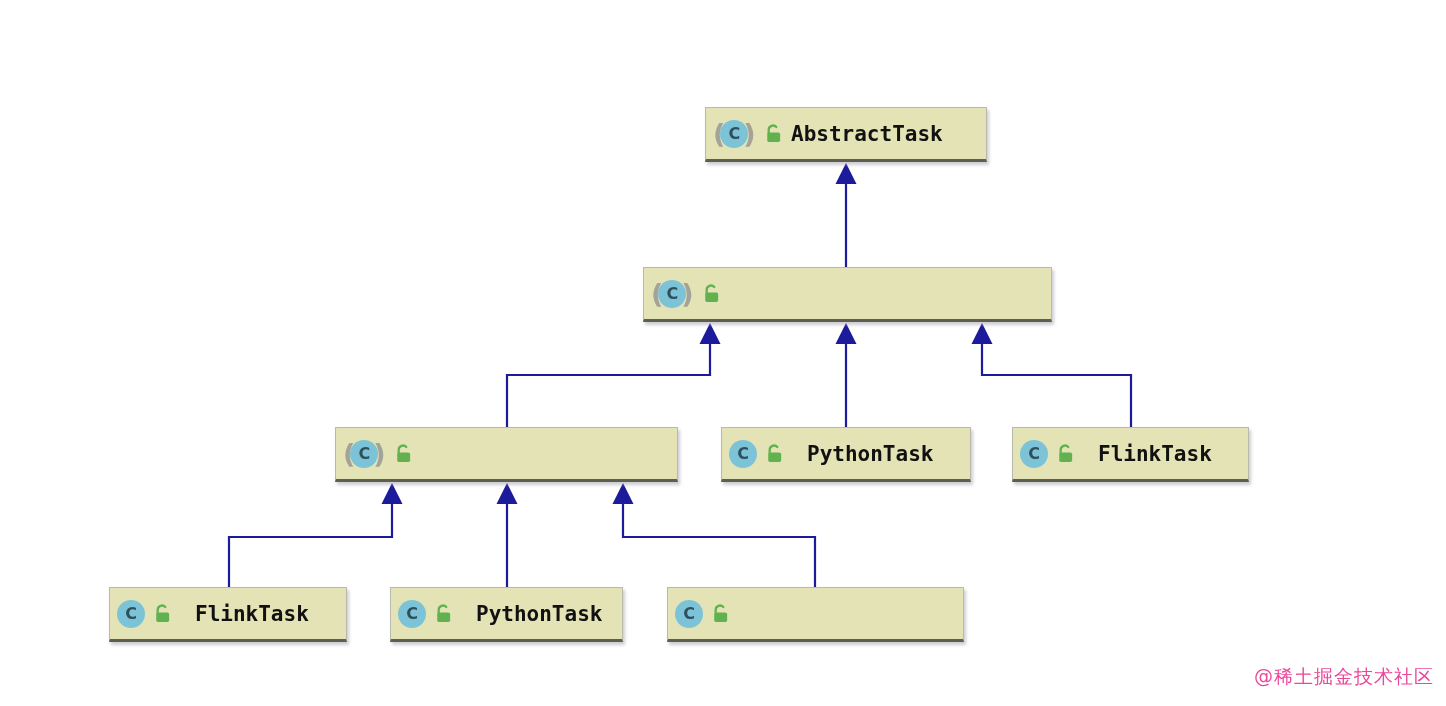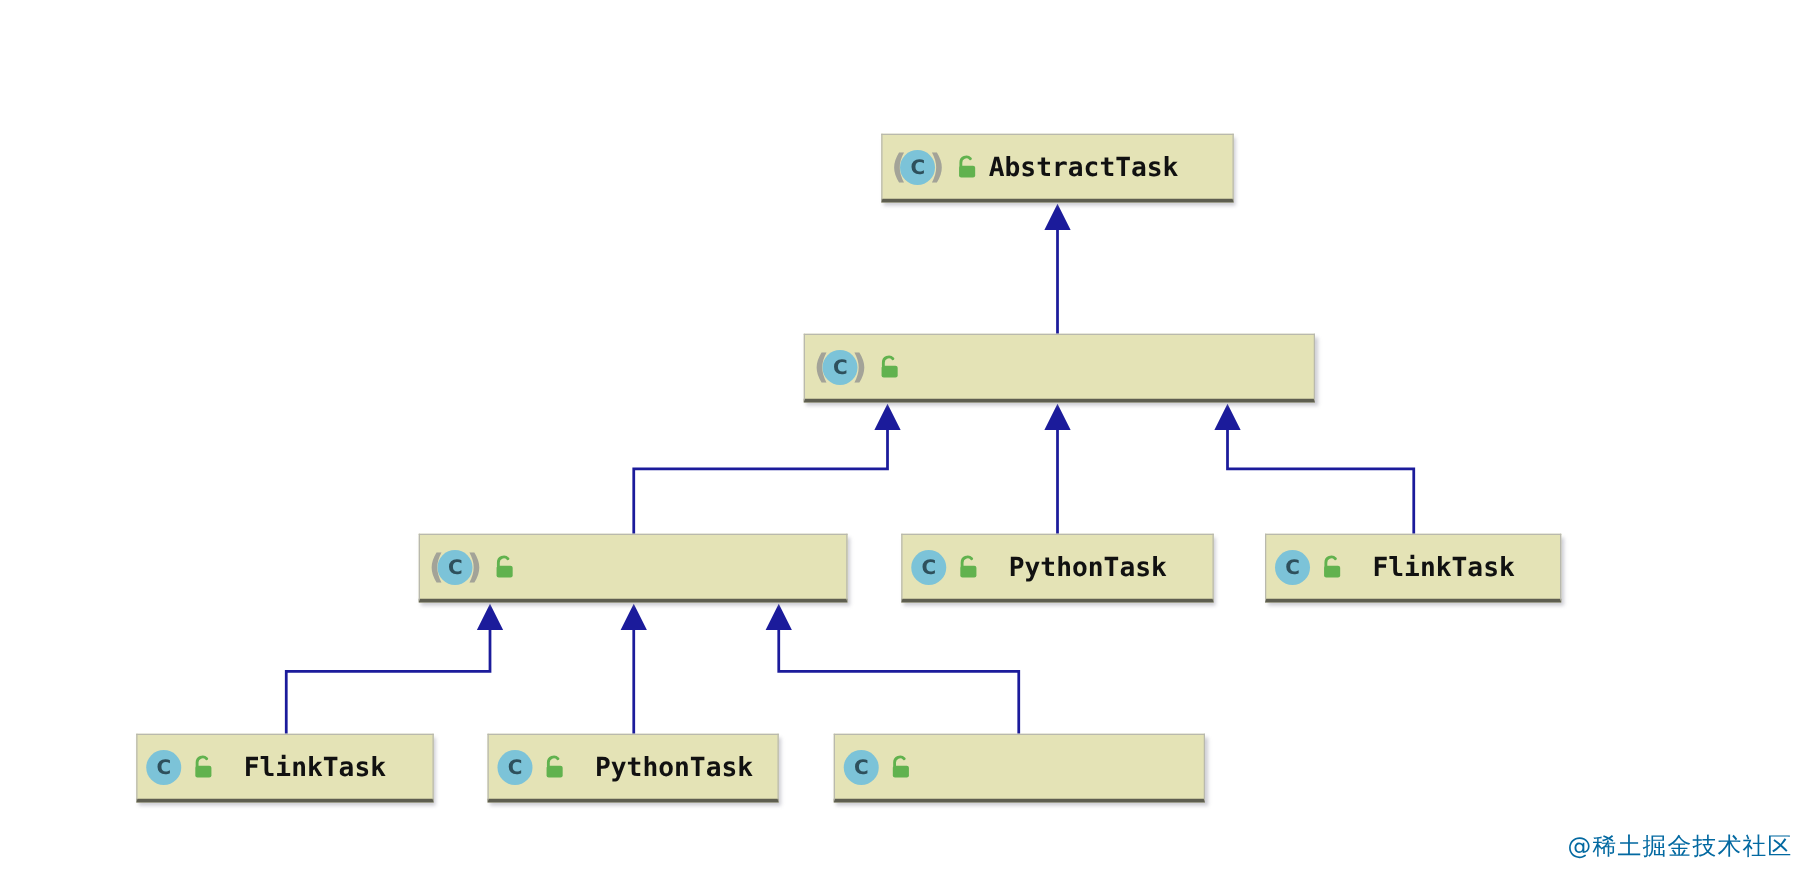--- a/index.html
+++ b/index.html
@@ -80,21 +80,21 @@
     color: var(--text, #111111);
     white-space: nowrap;
     margin-left: 7px;
   }
   .watermark {
     position: absolute;
     right: 12px;
     bottom: 16px;
     font-family: "DejaVu Sans", sans-serif;
     font-size: 19px;
-    color: #0369a1;
+    color: #ec4899;
     letter-spacing: 1px;
   }
 </style>
 </head>
 <body>
 
 <div class="canvas">
   <svg id="edge-layer" viewBox="0 0 1446 706" xmlns="http://www.w3.org/2000/svg">
       <g>
         <polyline points="846,267 846,184" fill="none" stroke="#1b1b9b" stroke-width="2.2"></polyline>

